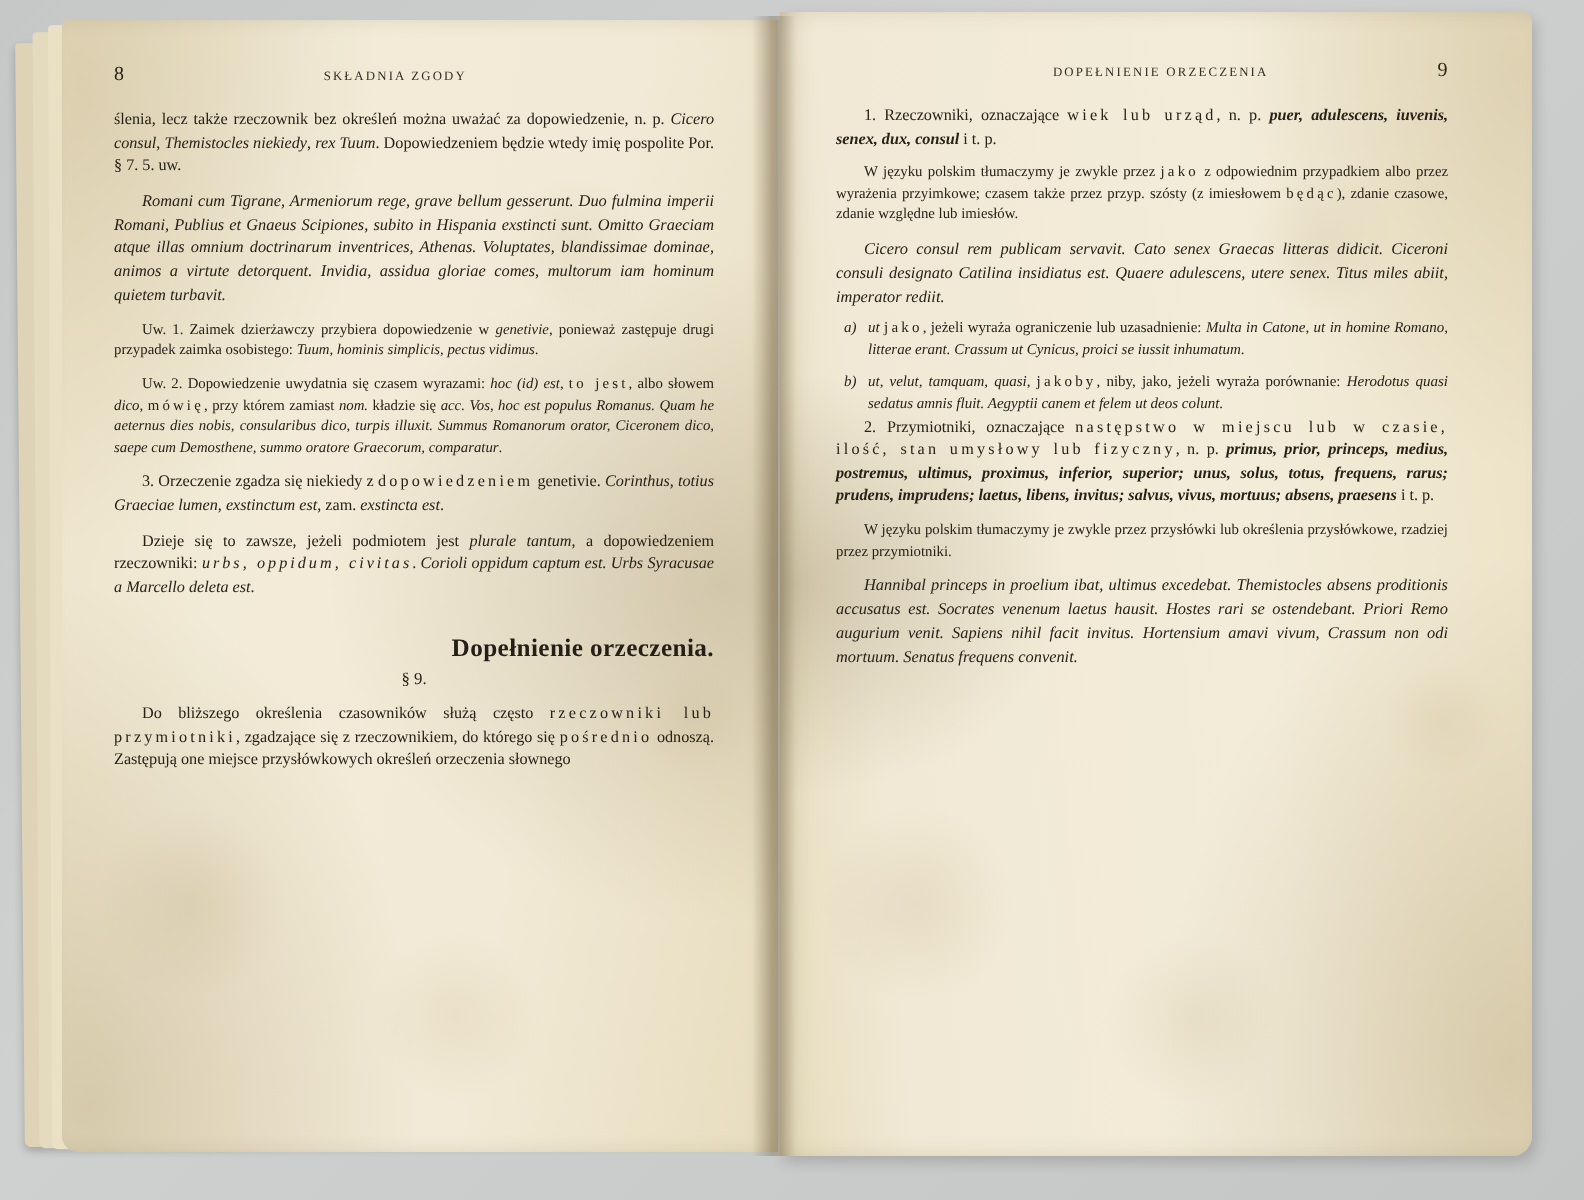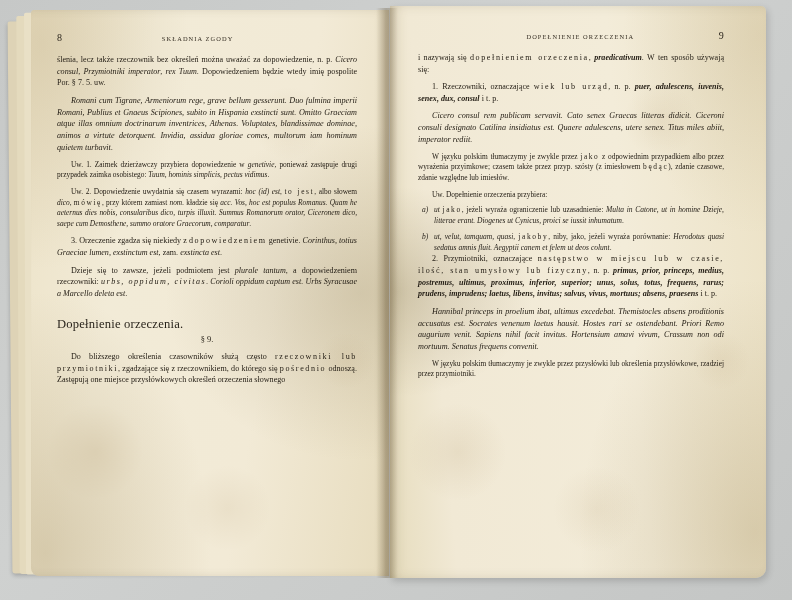--- a/index.html
+++ b/index.html
@@ -154,22 +154,22 @@
   i { font-style: italic; }
   b { font-weight: bold; }
 
   
   .sp { letter-spacing: 1.6px; }
   .spi { letter-spacing: 1.5px; font-style: italic; }
 
   h2.section-title {
     margin: 18px 0 0 0;
     font-size: 12.6px;
-    font-weight: normal;
-    text-align: left;
+    font-weight: bold;
+    text-align: right;
     letter-spacing: .2px;
     color: #241f17;
   }
   .section-num {
     margin: 3px 0 7px 0;
     font-size: 8.4px;
     text-align: center;
     color: #272118;
   }
 
@@ -204,21 +204,21 @@
   <div class="page page-left">
     <div class="foxing"></div>
 
     <div class="text-col">
 
       <div class="hdr hdr-l">
         <span class="folio">8</span>
         <span class="running-head">SKŁADNIA ZGODY</span>
       </div>
 
-      <p class="pg noind"><span>ślenia, lecz także rzeczownik bez określeń można uważać za dopowiedzenie, n. p. </span><i>Cicero consul</i><span>, </span><i>Przymiotniki imperator</i><span>, </span><i>rex Tuum</i><span>. Dopowiedzeniem będzie wtedy imię pospolite Por. § 7. 5. uw.</span></p>
+      <p class="pg noind"><span>ślenia, lecz także rzeczownik bez określeń można uważać za dopowiedzenie, n. p. </span><i>Cicero consul</i><span>, </span><i>Themistocles niekiedy</i><span>, </span><i>rex Tuum</i><span>. Dopowiedzeniem będzie wtedy imię pospolite Por. § 7. 5. uw.</span></p>
 
 
       <p class="pg lat ind">Romani cum Tigrane, Armeniorum rege, grave bellum gesserunt. Duo fulmina imperii Romani, Publius et Gnaeus Scipiones, subito in Hispania exstincti sunt. Omitto Graeciam atque illas omnium doctrinarum inventrices, Athenas. Voluptates, blandissimae dominae, animos a virtute detorquent. Invidia, assidua gloriae comes, multorum iam hominum quietem turbavit.</p>
 
       <p class="pg note ind"><span>Uw. 1. </span><span>Zaimek dzierżawczy przybiera dopowiedzenie w </span><i>genetivie</i><span>, ponieważ zastępuje drugi przypadek zaimka osobistego: </span><i>Tuum, hominis simplicis, pectus vidimus</i><span>.</span></p>
 
       <p class="pg note ind"><span>Uw. 2. </span><span>Dopowiedzenie uwydatnia się czasem wyrazami: </span><i>hoc (id) est</i><span>, </span><span class="sp">to jest</span><span>, albo słowem </span><i>dico</i><span>, </span><span class="sp">mówię</span><span>, przy którem zamiast </span><i>nom.</i><span> kładzie się </span><i>acc.</i><span> </span><i>Vos, hoc est populus Romanus. Quam he aeternus dies nobis, consularibus dico, turpis illuxit. Summus Romanorum orator, Ciceronem dico, saepe cum Demosthene, summo oratore Graecorum, comparatur</i><span>.</span></p>
 
       <p class="pg ind"><span>3. </span><span>Orzeczenie zgadza się niekiedy z </span><span class="sp">dopowiedzeniem</span><span> genetivie. </span><i>Corinthus, totius Graeciae lumen, exstinctum est</i><span>, zam. </span><i>exstincta est</i><span>.</span></p>
 
@@ -235,45 +235,43 @@
   <div class="page page-right">
     <div class="foxing"></div>
 
     <div class="text-col">
 
       <div class="hdr hdr-r">
         <span class="running-head">DOPEŁNIENIE ORZECZENIA</span>
         <span class="folio">9</span>
       </div>
 
-      <p class="pg noind"><span>i nazywają się </span><span class="sp">dopełnieniem orzeczenia</span><span>, </span><i><b>praedicativum</b></i><span>. W ten sposób używają się:</span></p>
 
       <p class="pg ind"><span>1. </span><span>Rzeczowniki, oznaczające </span><span class="sp">wiek lub urząd</span><span>, n. p. </span><i><b>puer, adulescens, iuvenis, senex, dux, consul</b></i><span> i t. p.</span></p>
 
+      <p class="pg note ind"><span>W języku polskim tłumaczymy je zwykle przez </span><span class="sp">jako</span><span> z odpowiednim przypadkiem albo przez wyrażenia przyimkowe; czasem także przez przyp. szósty (z imiesłowem </span><span class="sp">będąc</span><span>), zdanie czasowe, zdanie względne lub imiesłów.</span></p>
+
       <p class="pg lat ind">Cicero consul rem publicam servavit. Cato senex Graecas litteras didicit. Ciceroni consuli designato Catilina insidiatus est. Quaere adulescens, utere senex. Titus miles abiit, imperator rediit.</p>
 
-      <p class="pg note ind"><span>W języku polskim tłumaczymy je zwykle przez </span><span class="sp">jako</span><span> z odpowiednim przypadkiem albo przez wyrażenia przyimkowe; czasem także przez przyp. szósty (z imiesłowem </span><span class="sp">będąc</span><span>), zdanie czasowe, zdanie względne lub imiesłów.</span></p>
-
-      <p class="pg note ind">Uw. Dopełnienie orzeczenia przybiera:</p>
 
       <div class="abitem">
         <span class="mark">a)</span>
-        <span class="body"><i>ut</i> <span class="sp">jako</span><span>, jeżeli wyraża ograniczenie lub uzasadnienie: </span><i>Multa in Catone, ut in homine Dzieje, litterae erant. Diogenes ut Cynicus, proici se iussit inhumatum</i><span>.</span></span>
+        <span class="body"><i>ut</i> <span class="sp">jako</span><span>, jeżeli wyraża ograniczenie lub uzasadnienie: </span><i>Multa in Catone, ut in homine Romano, litterae erant. Crassum ut Cynicus, proici se iussit inhumatum</i><span>.</span></span>
       </div>
 
       <div class="abitem">
         <span class="mark">b)</span>
         <span class="body"><i>ut, velut, tamquam, quasi</i>, <span class="sp">jakoby</span><span>, niby, jako, jeżeli wyraża porównanie: </span><i>Herodotus quasi sedatus amnis fluit. Aegyptii canem et felem ut deos colunt</i><span>.</span></span>
       </div>
 
       <p class="pg ind"><span>2. </span><span>Przymiotniki, oznaczające </span><span class="sp">następstwo w miejscu lub w czasie, ilość, stan umysłowy lub fizyczny</span><span>, n. p. </span><i><b>primus, prior, princeps, medius, postremus, ultimus, proximus, inferior, superior; unus, solus, totus, frequens, rarus; prudens, imprudens; laetus, libens, invitus; salvus, vivus, mortuus; absens, praesens</b></i><span> i t. p.</span></p>
 
+      <p class="pg note ind">W języku polskim tłumaczymy je zwykle przez przysłówki lub określenia przysłówkowe, rzadziej przez przymiotniki.</p>
+
       <p class="pg lat ind">Hannibal princeps in proelium ibat, ultimus excedebat. Themistocles absens proditionis accusatus est. Socrates venenum laetus hausit. Hostes rari se ostendebant. Priori Remo augurium venit. Sapiens nihil facit invitus. Hortensium amavi vivum, Crassum non odi mortuum. Senatus frequens convenit.</p>
-
-      <p class="pg note ind">W języku polskim tłumaczymy je zwykle przez przysłówki lub określenia przysłówkowe, rzadziej przez przymiotniki.</p>
 
 
     </div>
   </div>
 
   <div class="gutter"></div>
 
 </div>
 
 </body></html>

